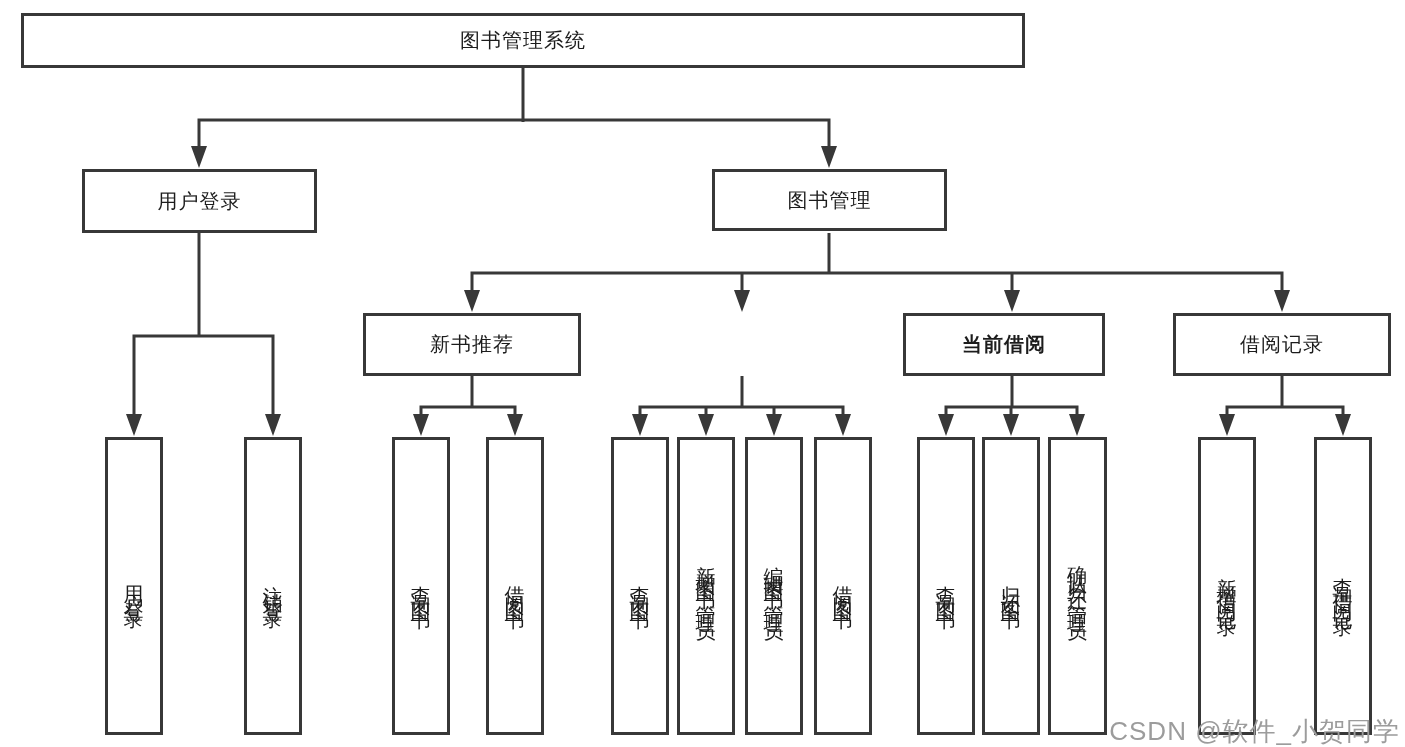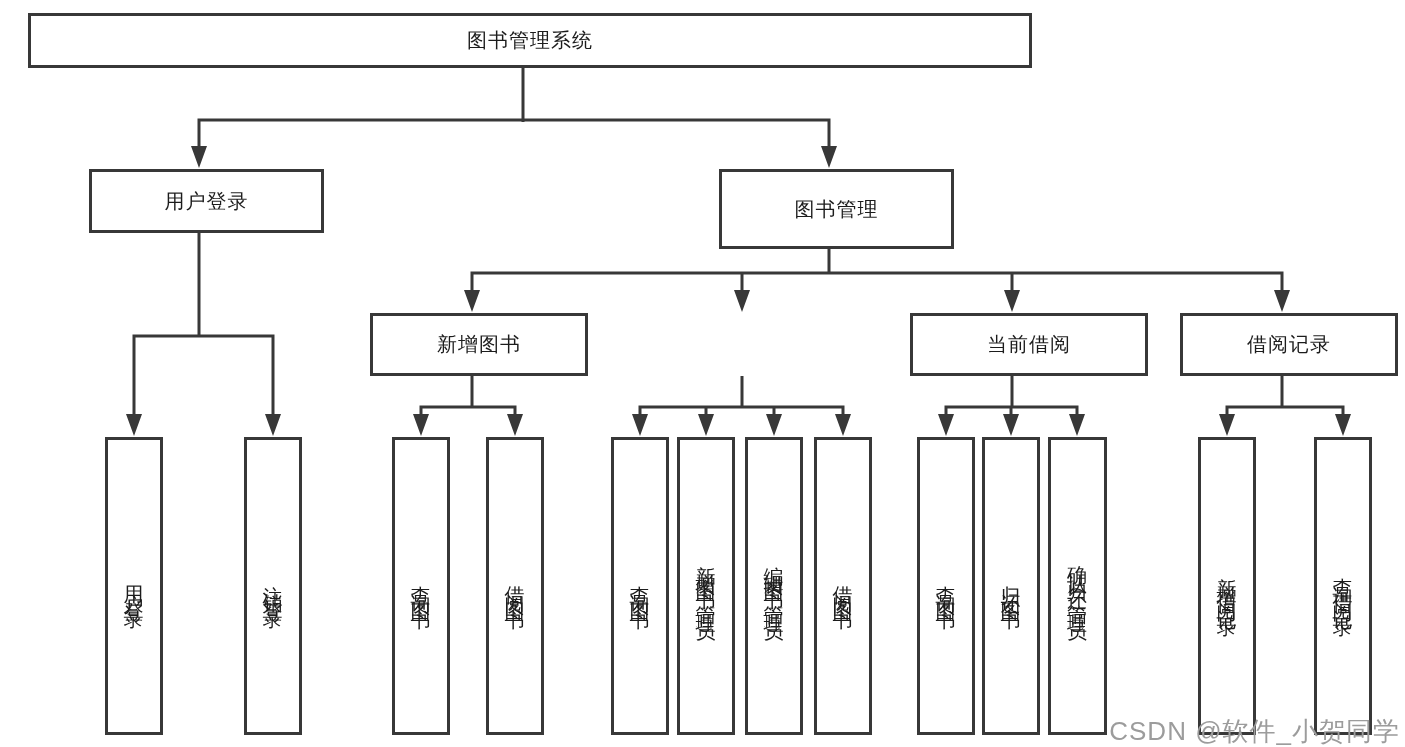--- a/index.html
+++ b/index.html
@@ -37,21 +37,20 @@
     color: var(--text);
     display: flex;
     align-items: center;
     justify-content: center;
     z-index: 2;
   }
   .node.h {
     font-size: 20px;
     letter-spacing: 1px;
     white-space: nowrap;
-    margin-left: 7px;
   }
   .node.v {
     writing-mode: vertical-rl;
     text-orientation: mixed;
     font-size: 20px;
     letter-spacing: 8px;
     line-height: 1.1;
   }
   .watermark {
     position: absolute;
@@ -87,24 +86,24 @@
       M632 414L648 414L640 436Z  M698 414L714 414L706 436Z
       M766 414L782 414L774 436Z  M835 414L851 414L843 436Z
       M938 414L954 414L946 436Z  M1003 414L1019 414L1011 436Z
       M1069 414L1085 414L1077 436Z
       M1219 414L1235 414L1227 436Z  M1335 414L1351 414L1343 436Z"></path>
   </svg>
 
   <div class="node h" style="left:21px; top:13px; width:1004px; height:55px;">图书管理系统</div>
 
   <div class="node h" style="left:82px; top:169px; width:235px; height:64px;">用户登录</div>
-  <div class="node h" style="left:712px; top:169px; width:235px; height:80px;">图书管理</div>
+  <div class="node h" style="left:712px; top:169px; width:235px; height:62px;">图书管理</div>
 
-  <div class="node h" style="left:363px; top:313px; width:218px; height:63px;">新增图书</div>
-  <div class="node h" style="left:903px; top:313px; width:238px; height:63px;">当前借阅</div>
+  <div class="node h" style="left:363px; top:313px; width:218px; height:63px;">新书推荐</div>
+  <div class="node h" style="left:903px; top:313px; width:202px; height:63px;font-weight:bold;">当前借阅</div>
   <div class="node h" style="left:1173px; top:313px; width:218px; height:63px;">借阅记录</div>
 
   <div class="node v" style="left:105px; top:437px; width:58px; height:298px;">用户登录</div>
   <div class="node v" style="left:244px; top:437px; width:58px; height:298px;">注销登录</div>
 
   <div class="node v" style="left:392px; top:437px; width:58px; height:298px;">查询图书</div>
   <div class="node v" style="left:486px; top:437px; width:58px; height:298px;">借阅图书</div>
 
   <div class="node v" style="left:611px; top:437px; width:58px; height:298px;">查询图书</div>
   <div class="node v" style="left:677px; top:437px; width:58px; height:298px;">新增图书（管理员）</div>

